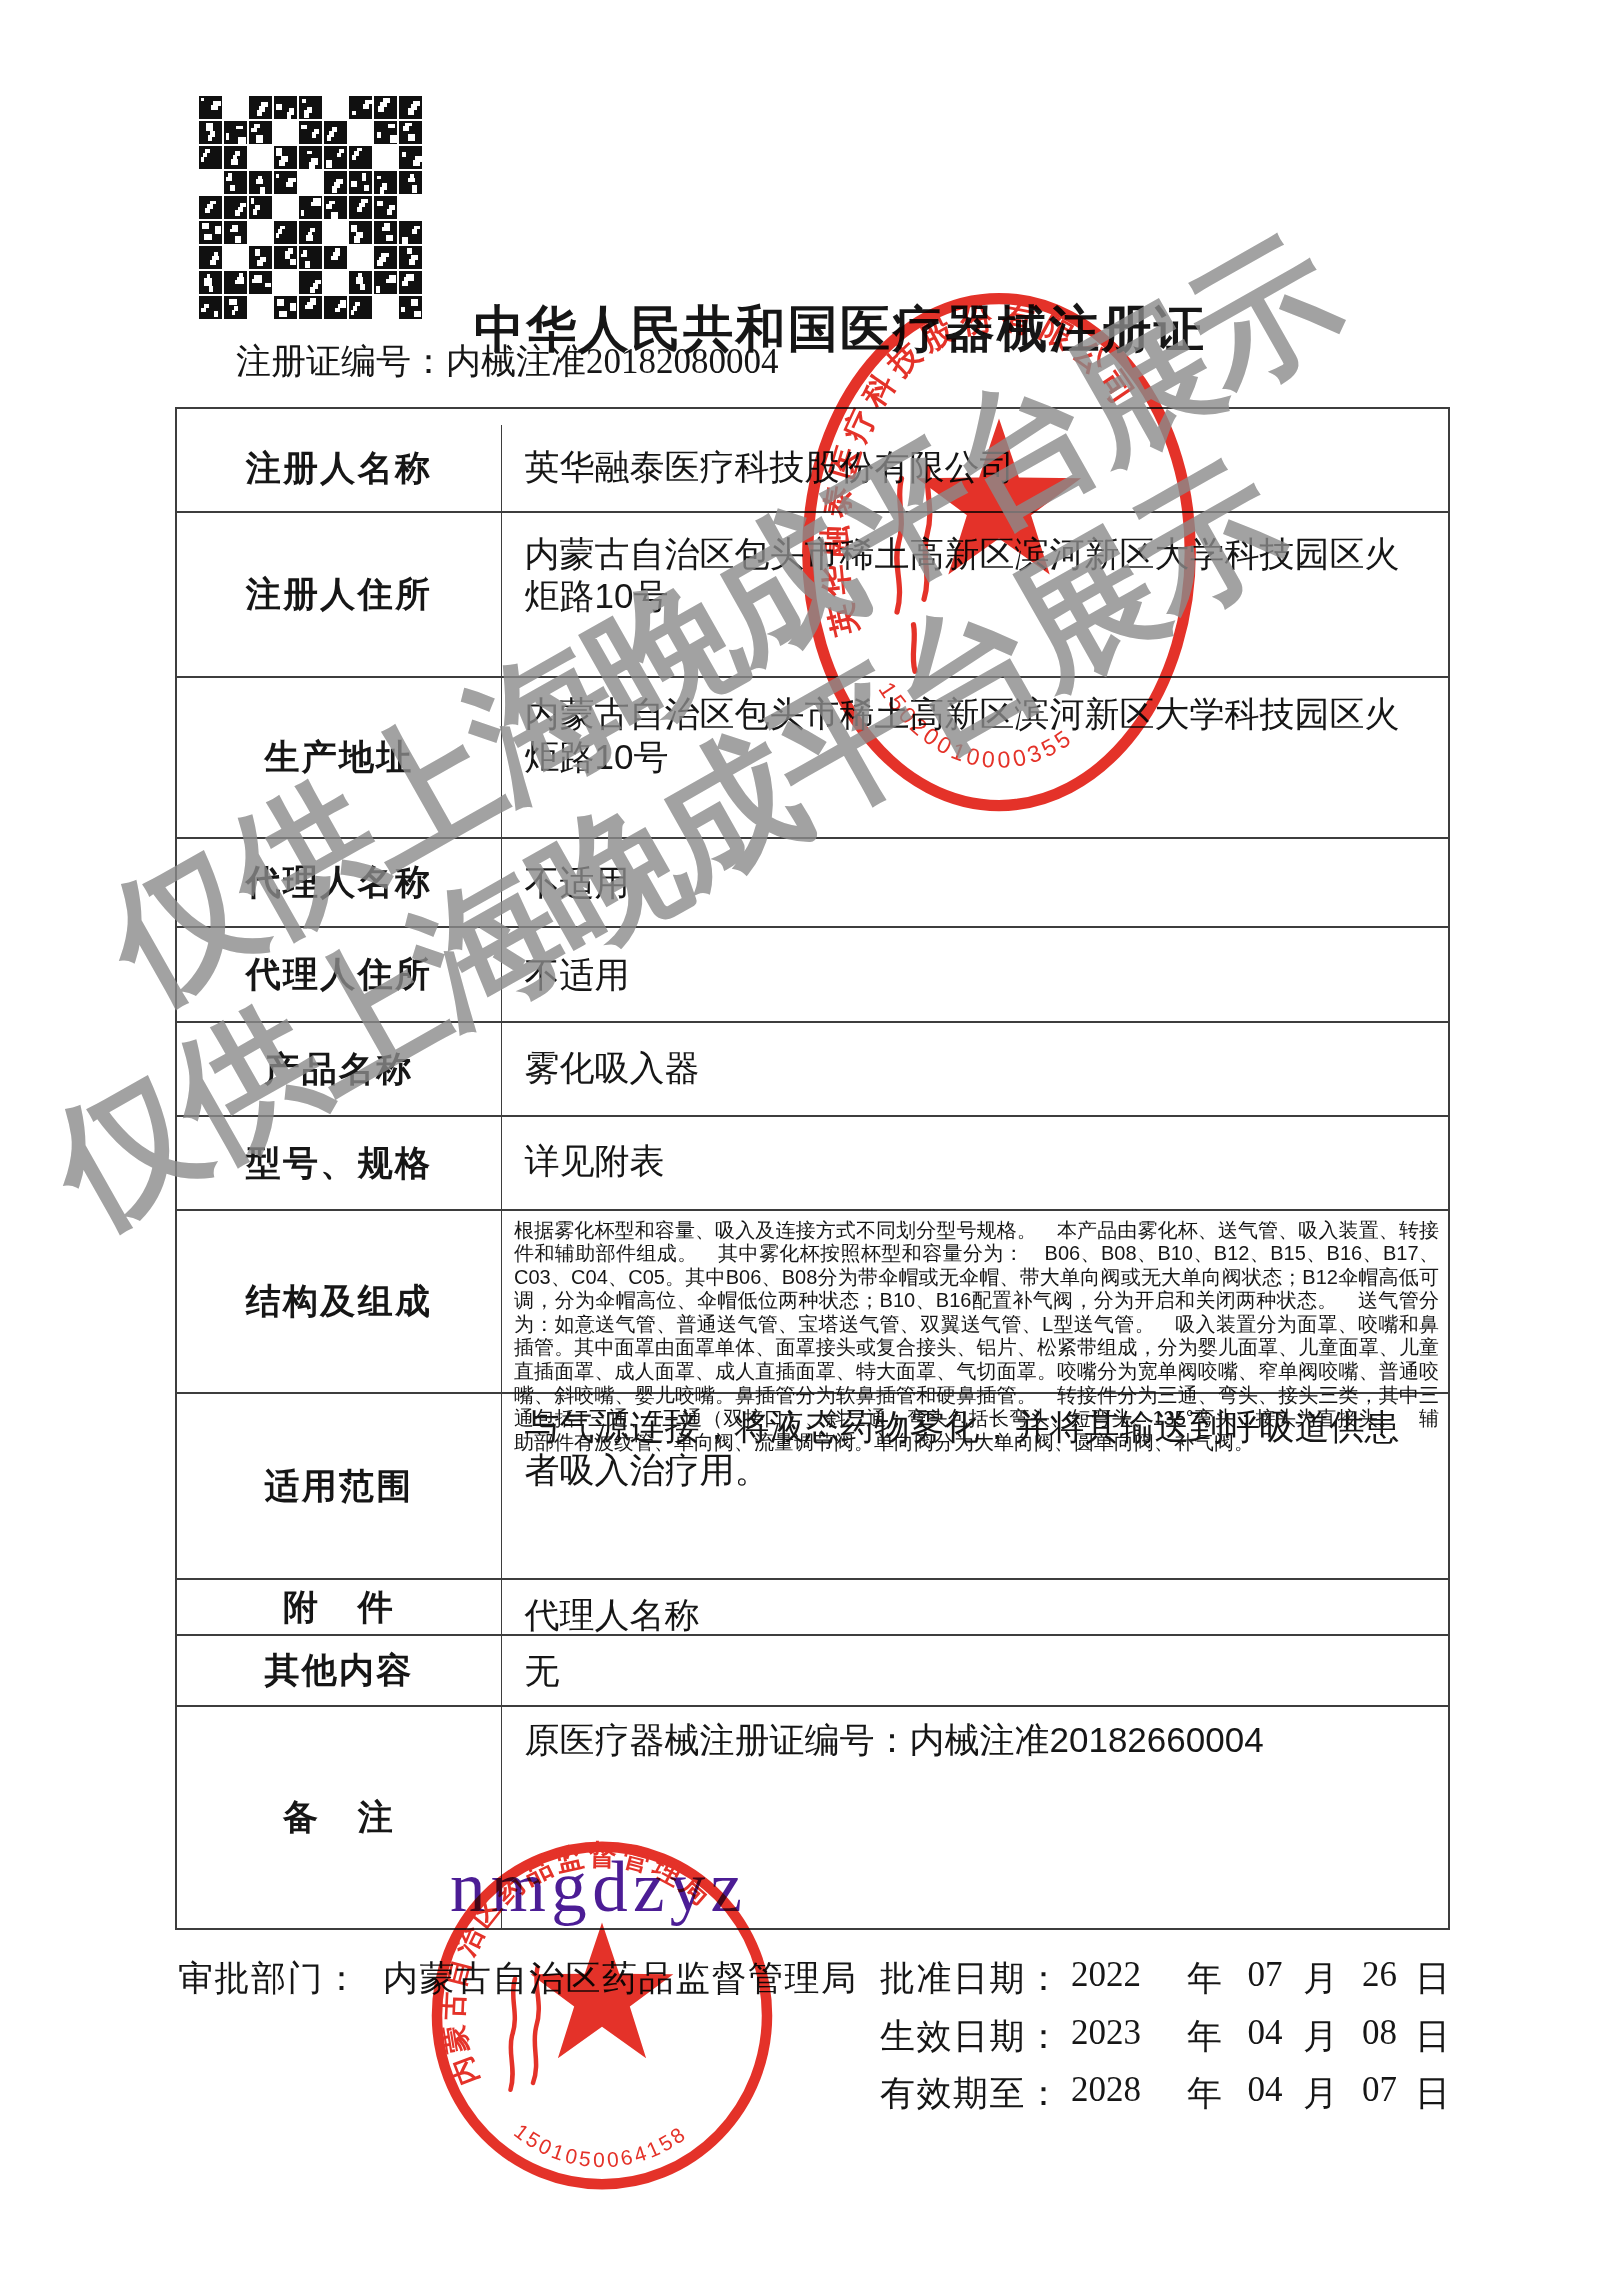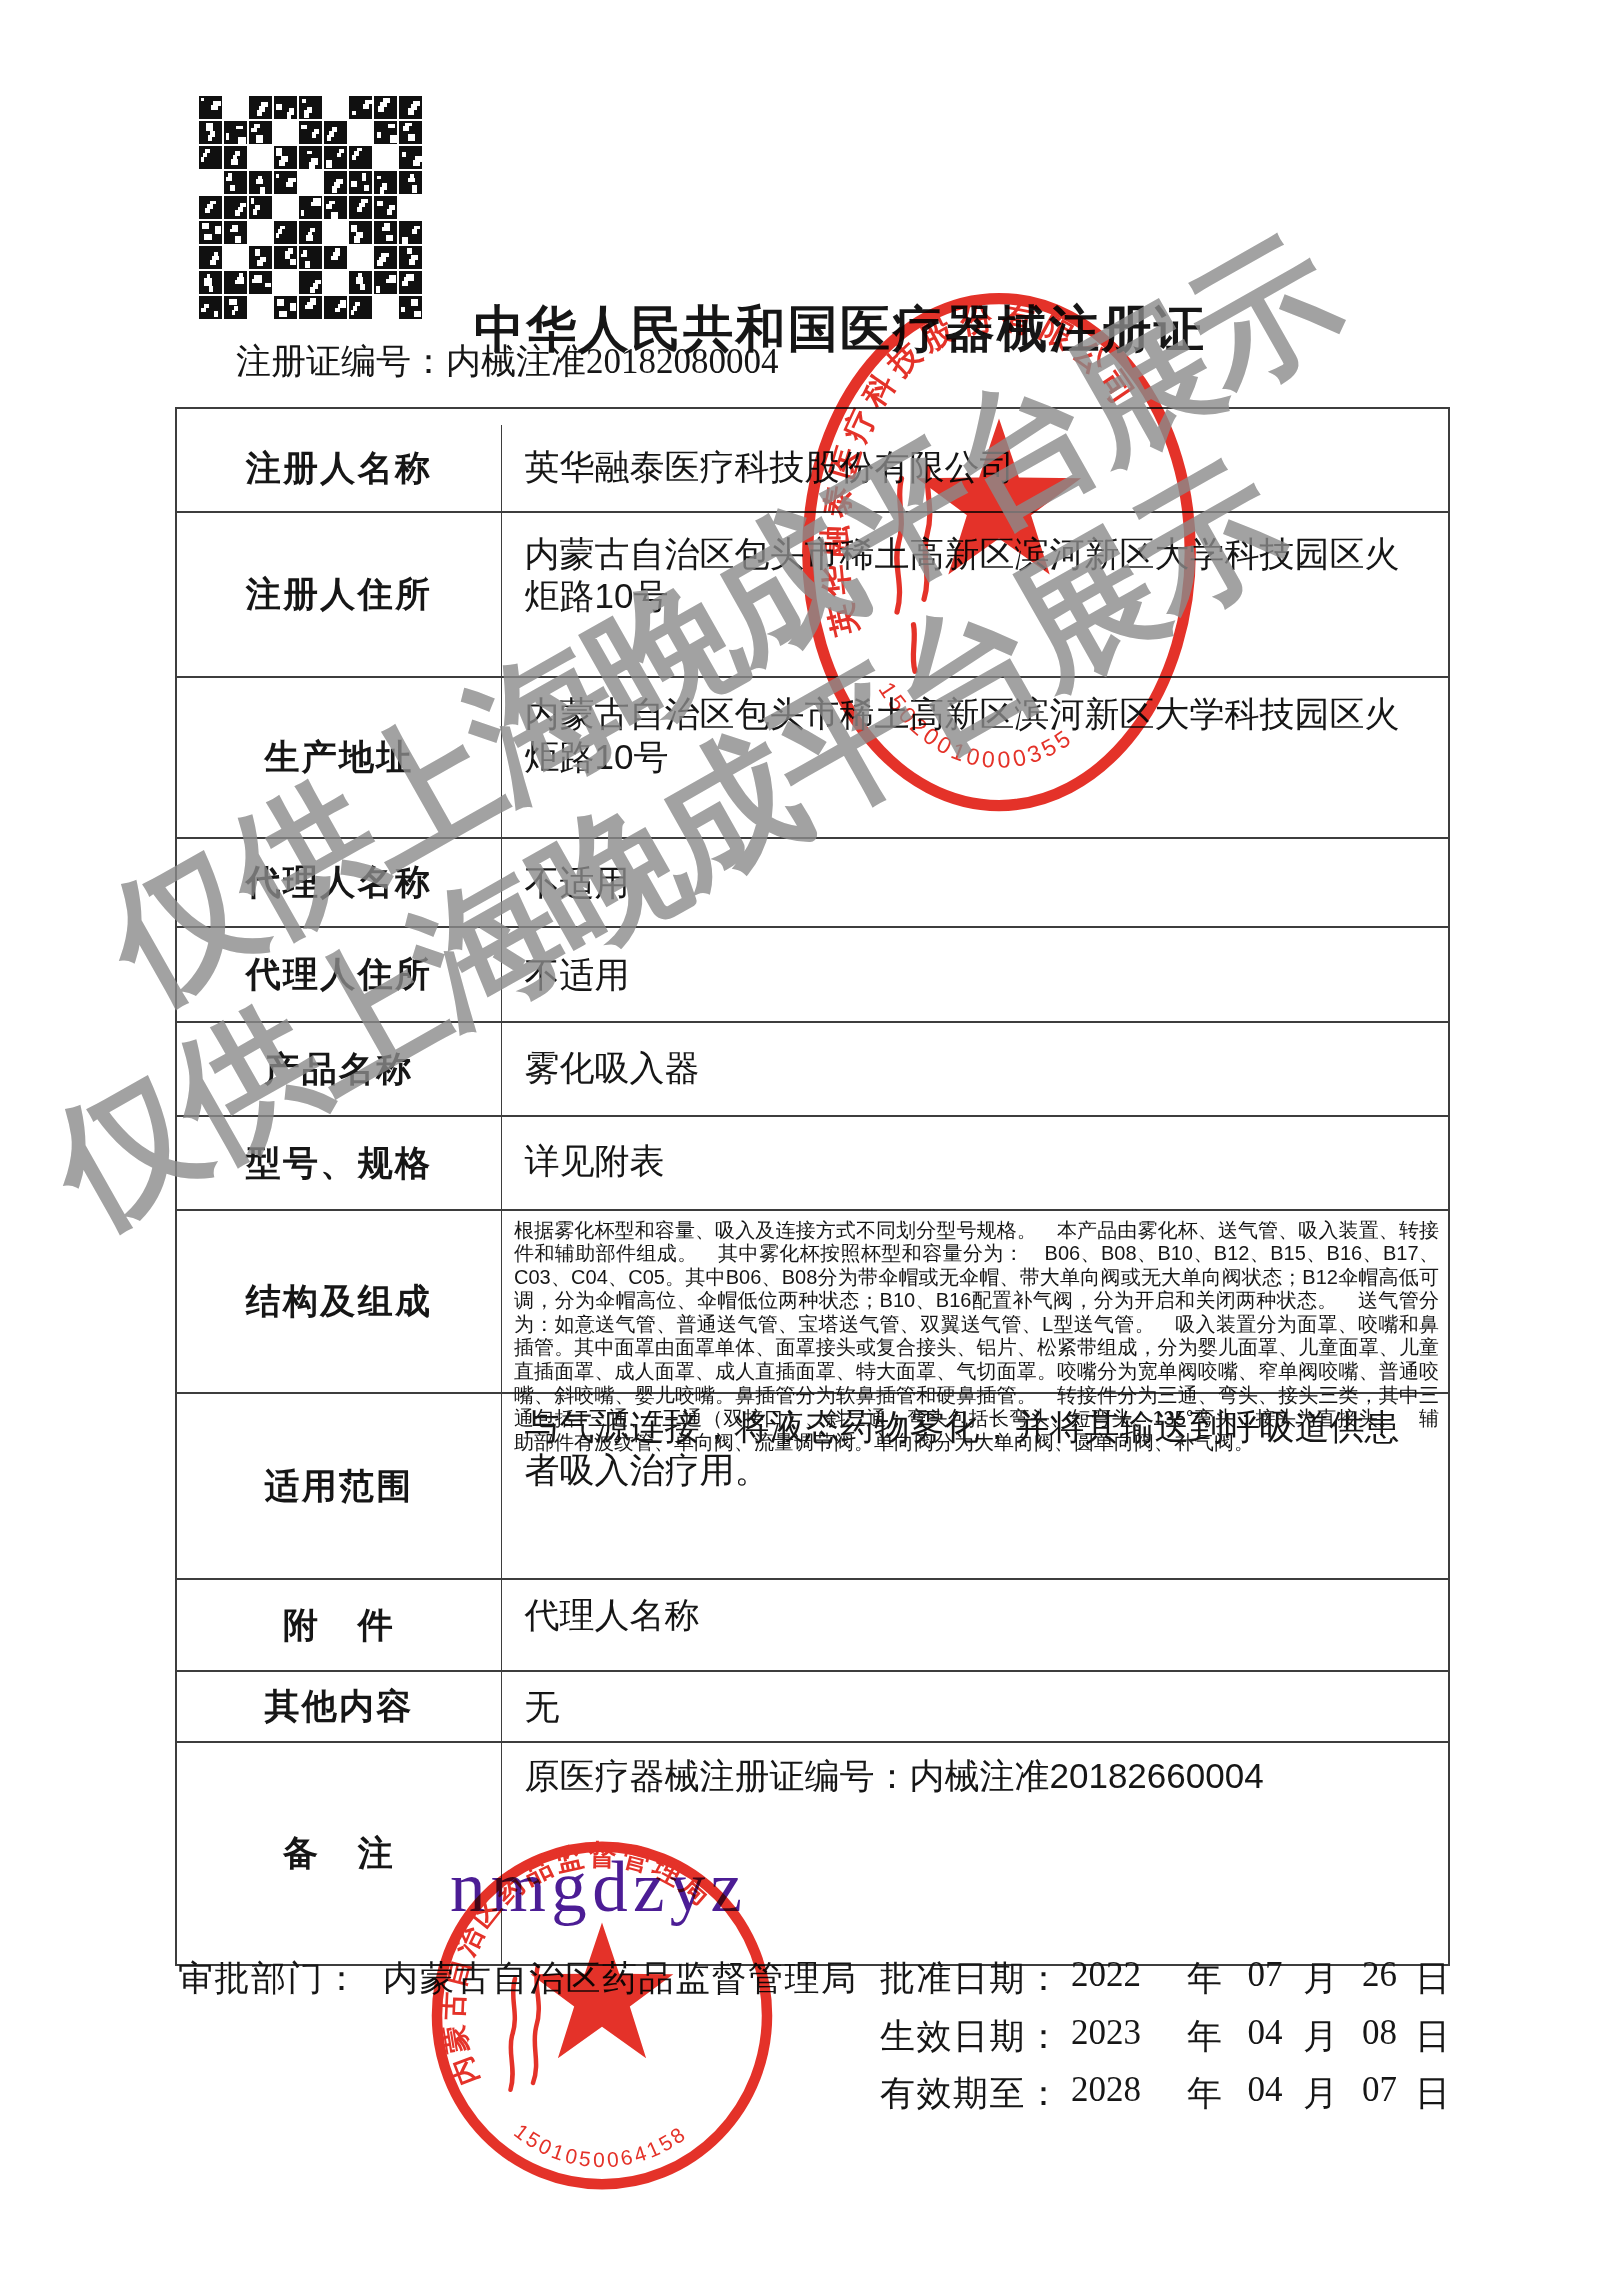--- a/index.html
+++ b/index.html
@@ -456,21 +456,21 @@
         <div class="tvalue" style="padding-top: 22.5px;">详见附表</div>
       </div>
       <div class="trow" style="height: 183px;">
         <div class="tlabel">结构及组成</div>
         <div class="tvalue small" style="padding-top: 7.5px;">根据雾化杯型和容量、吸入及连接方式不同划分型号规格。　本产品由雾化杯、送气管、吸入装置、转接件和辅助部件组成。　其中雾化杯按照杯型和容量分为：　B06、B08、B10、B12、B15、B16、B17、C03、C04、C05。其中B06、B08分为带伞帽或无伞帽、带大单向阀或无大单向阀状态；B12伞帽高低可调，分为伞帽高位、伞帽低位两种状态；B10、B16配置补气阀，分为开启和关闭两种状态。　送气管分为：如意送气管、普通送气管、宝塔送气管、双翼送气管、L型送气管。　吸入装置分为面罩、咬嘴和鼻插管。其中面罩由面罩单体、面罩接头或复合接头、铝片、松紧带组成，分为婴儿面罩、儿童面罩、儿童直插面罩、成人面罩、成人直插面罩、特大面罩、气切面罩。咬嘴分为宽单阀咬嘴、窄单阀咬嘴、普通咬嘴、斜咬嘴、婴儿咬嘴。鼻插管分为软鼻插管和硬鼻插管。　转接件分为三通、弯头、接头三类，其中三通包括T三通、T三通（双接口）、斜三通；弯头包括长弯头、短弯头、135°弯头；接头为直接头。　辅助部件有波纹管、单向阀、流量调节阀。单向阀分为大单向阀、圆单向阀、补气阀。</div>
       </div>
       <div class="trow" style="height: 186px;">
         <div class="tlabel">适用范围</div>
         <div class="tvalue" style="padding-top: 12px;">与气源连接，将液态药物雾化，并将其输送到呼吸道供患者吸入治疗用。</div>
       </div>
-      <div class="trow" style="height: 92px;">
+      <div class="trow" style="height: 56px;">
         <div class="tlabel">附　件</div>
         <div class="tvalue" style="padding-top: 13.5px;">代理人名称</div>
       </div>
       <div class="trow" style="height: 71px;">
         <div class="tlabel">其他内容</div>
         <div class="tvalue" style="padding-top: 13.5px;">无</div>
       </div>
       <div class="trow" style="height: 223px;">
         <div class="tlabel">备　注</div>
         <div class="tvalue" style="padding-top: 12px;">原医疗器械注册证编号：内械注准20182660004</div>

